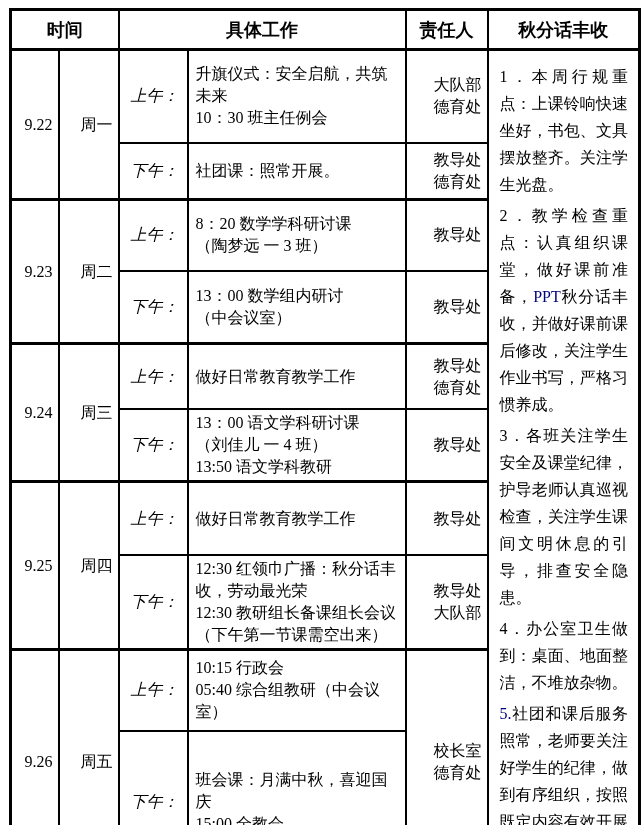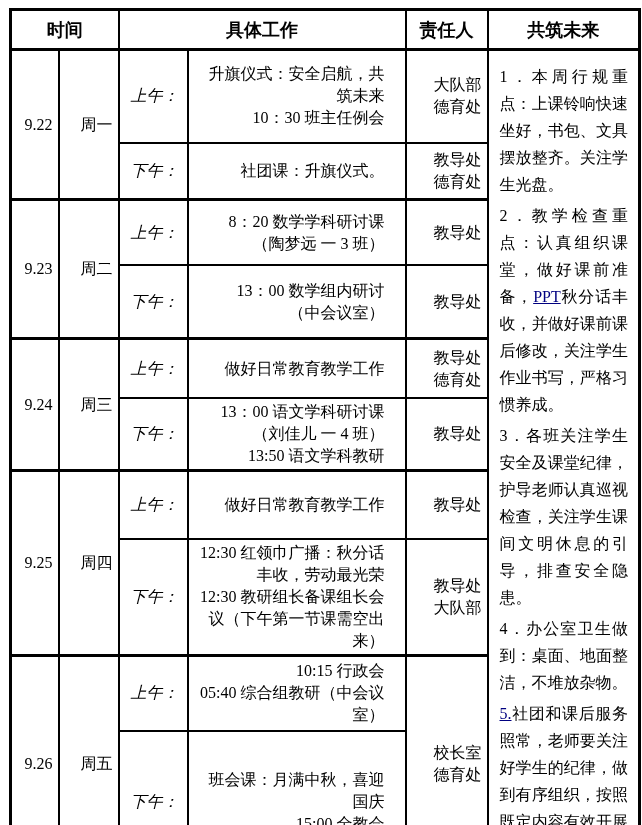--- a/index.html
+++ b/index.html
@@ -25,77 +25,77 @@
   }
   .schedule{border:3px solid #000;}
   .schedule th{
     font-size:18px;
     font-weight:bold;
     border-bottom-width:3px;
   }
   tr.day-start td{border-top-width:3px;}
   td.c-date,td.c-weekday{text-align:right;}
   td.c-period{padding-left:11px;text-align:left;font-style:italic;}
-  td.c-work{text-align:right;padding-left:7px;padding-right:20px;}
+  td.c-work{text-align:left;padding-left:7px;padding-right:4px;}
   td.c-resp{text-align:right;}
   .pre{white-space:pre-line;}
   td.c-req{
     vertical-align:top;
     padding:8px 6px 6px 7px;
     border-top-width:3px;
   }
   td.c-req p{
     margin:4px;
     font-size:16px;
     line-height:27px;
     text-align:justify;
     text-justify:inter-character;
   }
-  .hl-navy{color:#000080;text-decoration:underline;}
+  .hl-navy{color:#000080;}
 </style>
 </head>
 <body>
 
 <table class="schedule">
   <colgroup>
     <col style="width:48px">
       <col style="width:60px">
       <col style="width:69px">
     <col style="width:218px">
       <col style="width:82px">
       <col style="width:152px">
   </colgroup>
 
   <tbody>
       <tr style="height:40px">
     <th colspan="2">时间</th>
     <th colspan="2">具体工作</th>
     <th>责任人</th>
-    <th>共筑未来</th>
+    <th>秋分话丰收</th>
   </tr>
 
   <tr style="height:93px" class="day-start">
     <td class="c-date" rowspan="2">9.22</td>
     <td class="c-weekday" rowspan="2">周一</td>
     <td class="c-period">上午：</td>
     <td class="c-work pre">升旗仪式：安全启航，共筑未来
 10：30 班主任例会</td>
     <td class="c-resp pre">大队部
 德育处</td>
     <td class="c-req" rowspan="10">
       <p>1．本周行规重点：上课铃响快速坐好，书包、文具摆放整齐。关注学生光盘。</p>
       <p><span>2．教学检查重点：认真组织课堂，做好课前准备，</span><span class="hl-navy">PPT</span><span>秋分话丰收，并做好课前课后修改，关注学生作业书写，严格习惯养成。</span></p>
       <p>3．各班关注学生安全及课堂纪律，护导老师认真巡视检查，关注学生课间文明休息的引导，排查安全隐患。</p>
       <p>4．办公室卫生做到：桌面、地面整洁，不堆放杂物。</p>
       <p><span class="hl-navy">5.</span><span>社团和课后服务照常，老师要关注好学生的纪律，做到有序组织，按照既定内容有效开展丰富的活动。</span></p>
     </td>
   </tr>
   <tr style="height:57px">
     <td class="c-period">下午：</td>
-    <td class="c-work pre">社团课：升旗仪式。</td>
+    <td class="c-work pre">社团课：照常开展。</td>
     <td class="c-resp pre">教导处
 德育处</td>
   </tr>
 
   <tr style="height:63px" class="day-start">
     <td class="c-date" rowspan="2">9.23</td>
     <td class="c-weekday" rowspan="2">周二</td>
     <td class="c-period">上午：</td>
     <td class="c-work pre">8：20 数学学科研讨课
 （陶梦远 一 3 班）</td>

